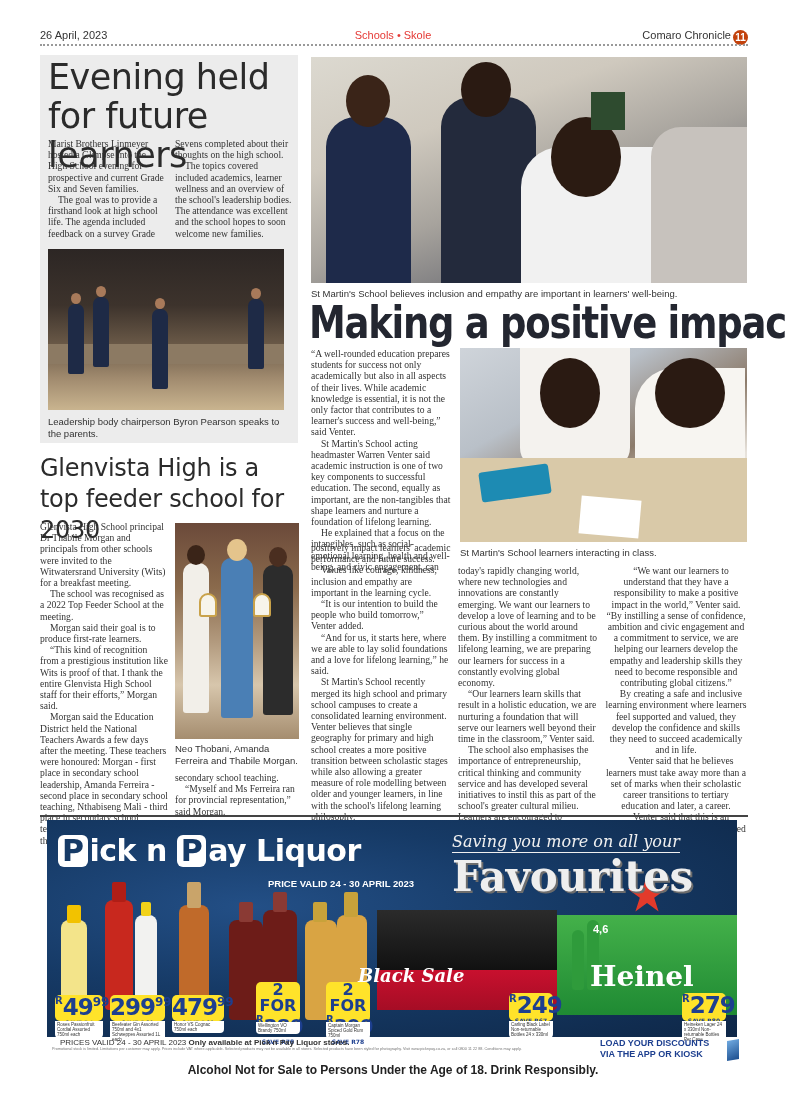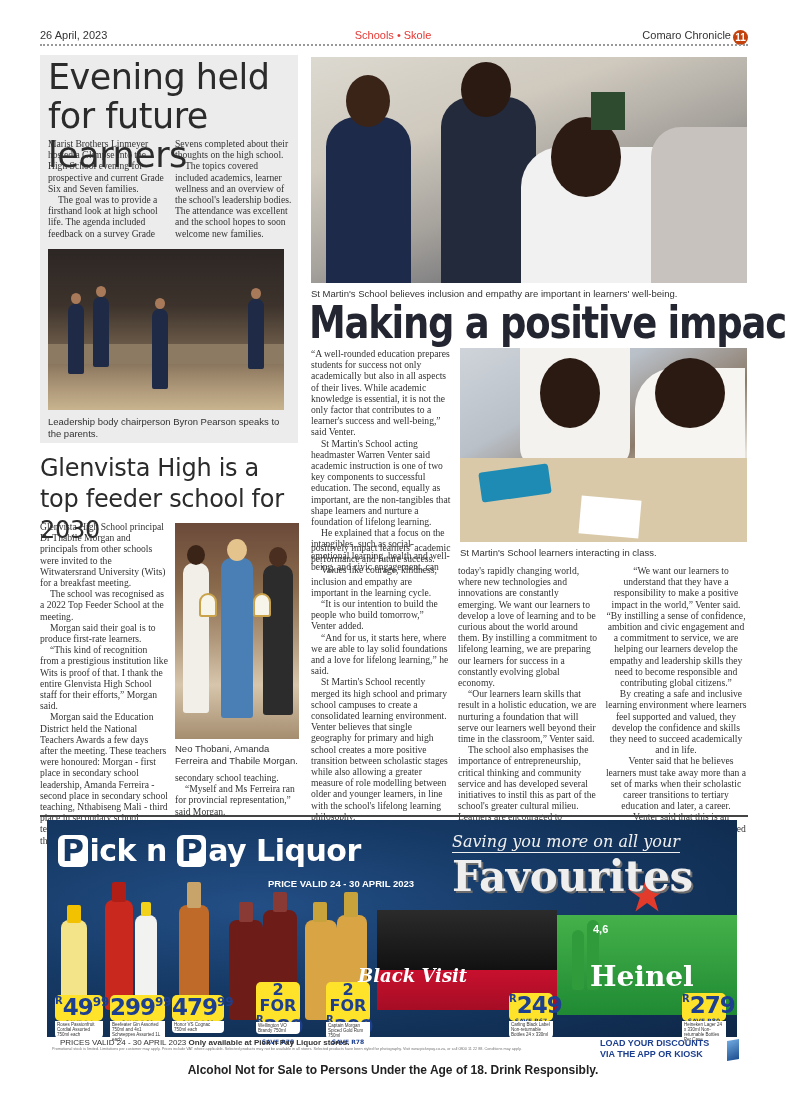--- a/index.html
+++ b/index.html
@@ -208,21 +208,21 @@
   <div class="bottle" style="left:258px;top:100px;width:32px;height:100px;background:#d9a443;"></div>
   <div class="neck" style="left:266px;top:82px;width:14px;height:20px;background:#c8a23a;"></div>
   <div class="bottle" style="left:290px;top:95px;width:30px;height:105px;background:#d9a443;"></div>
   <div class="neck" style="left:297px;top:72px;width:14px;height:25px;background:#c8a23a;"></div>
   <div class="crate" style="left:330px;top:90px;width:180px;height:100px;background:linear-gradient(180deg,#2b2b2b 0%,#111 60%,#c8102e 60%,#a50d25 100%);"></div>
   <div class="crate" style="left:510px;top:95px;width:180px;height:100px;background:linear-gradient(180deg,#44b14a,#1f8a33);"></div>
   <div class="crate" style="left:580px;top:55px;width:40px;height:40px;background:#e23a2b;clip-path:polygon(50% 0%,61% 35%,98% 35%,68% 57%,79% 91%,50% 70%,21% 91%,32% 57%,2% 35%,39% 35%);"></div>
   <div class="bottle" style="left:525px;top:110px;width:12px;height:60px;background:#2f9b3b;"></div>
   <div class="bottle" style="left:540px;top:100px;width:12px;height:70px;background:#2f9b3b;"></div>
 </div>
-<div class="abs" style="left:358px;top:965px;font:italic bold 18px 'DejaVu Serif',serif;color:#fff;">Black Visit</div>
+<div class="abs" style="left:358px;top:965px;font:italic bold 18px 'DejaVu Serif',serif;color:#fff;">Black Sale</div>
 <div class="abs" style="left:590px;top:960px;font:bold 28px 'DejaVu Serif',serif;color:#fff;">Heinel</div>
 <div class="abs" style="left:593px;top:923px;font:bold 11px 'Liberation Sans',sans-serif;color:#fff;">4,6</div>
 
 <div class="abs ad-logo">
   <span class="box">P</span><span>ick n </span><span class="box">P</span><span>ay Liquor</span>
 </div>
 <div class="abs ad-valid">PRICE VALID 24 - 30 APRIL 2023</div>
 <div class="abs ad-tag">Saving you more on all your</div>
 <div class="abs ad-fav">Favourites</div>
 

